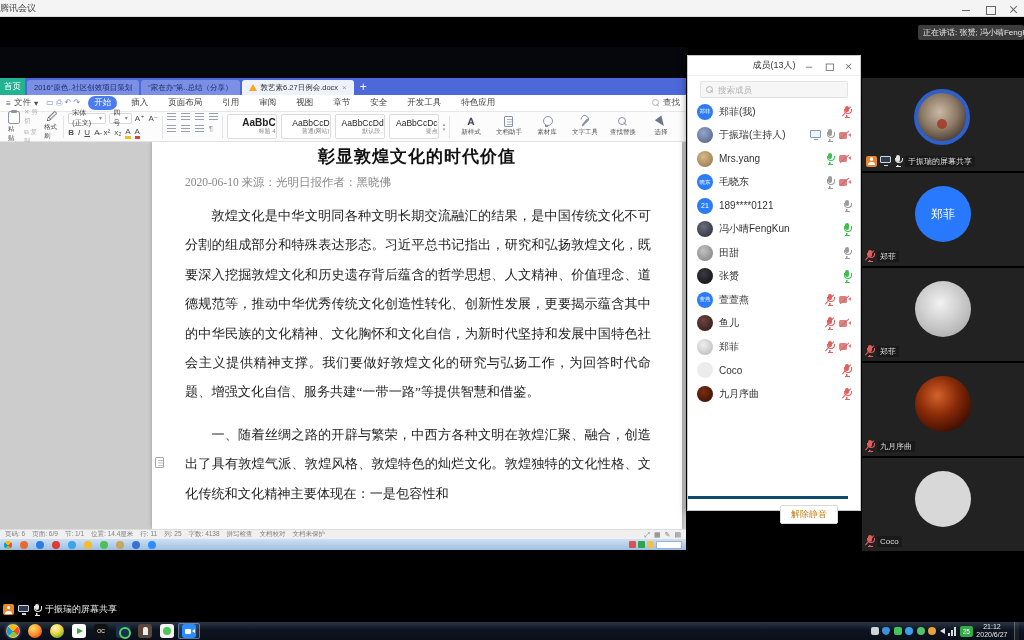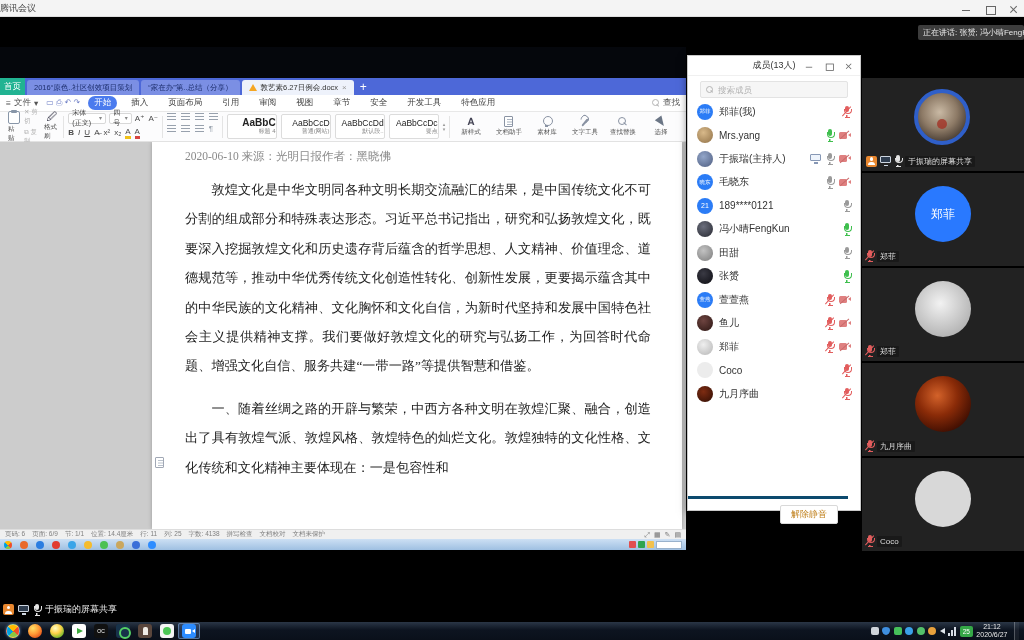--- a/index.html
+++ b/index.html
@@ -371,20 +371,21 @@
               </div>
             <div class="toolbtn">
                 <span class="cur"></span>
                 <span class="tlabel">选择</span>
               </div>
           </div>
         </div>
 
         <div class="docarea">
           <div class="page">
+            <div class="dtitle">彰显敦煌文化的时代价值</div>
             <div class="dby">2020-06-10 来源：光明日报作者：黑晓佛</div>
             <div class="dbody">
               <p>敦煌文化是中华文明同各种文明长期交流融汇的结果，是中国传统文化不可分割的组成部分和特殊表达形态。习近平总书记指出，研究和弘扬敦煌文化，既要深入挖掘敦煌文化和历史遗存背后蕴含的哲学思想、人文精神、价值理念、道德规范等，推动中华优秀传统文化创造性转化、创新性发展，更要揭示蕴含其中的中华民族的文化精神、文化胸怀和文化自信，为新时代坚持和发展中国特色社会主义提供精神支撑。我们要做好敦煌文化的研究与弘扬工作，为回答时代命题、增强文化自信、服务共建“一带一路”等提供智慧和借鉴。</p>
               <p>一、随着丝绸之路的开辟与繁荣，中西方各种文明在敦煌汇聚、融合，创造出了具有敦煌气派、敦煌风格、敦煌特色的灿烂文化。敦煌独特的文化性格、文化传统和文化精神主要体现在：一是包容性和</p>
             </div>
             <span class="pgi cmticon"></span>
           </div>
         </div>
 
         <div class="wstatus">
@@ -446,36 +447,36 @@
           <span class="mav ab">郑菲</span>
           <span class="mname">郑菲(我)</span>
           <span class="mics">
               <span class="icw">
                 <span class="mic mut"></span>
                 <span class="sl"></span>
               </span>
             </span>
         </div>
         <div class="mrow">
+          <span class="mav p1"></span>
+          <span class="mname">于振瑞(主持人)</span>
+          <span class="mics">
+              <span class="scrn"></span>
+              <span class="mic on"></span>
+              <span class="icw">
+                <span class="cam"></span>
+                <span class="sl2"></span>
+              </span>
+            </span>
+        </div>
+        <div class="mrow">
           <span class="mav p2"></span>
           <span class="mname">Mrs.yang</span>
           <span class="mics">
               <span class="mic act"></span>
-              <span class="icw">
-                <span class="cam"></span>
-                <span class="sl2"></span>
-              </span>
-            </span>
-        </div>
-        <div class="mrow">
-          <span class="mav p1"></span>
-          <span class="mname">于振瑞(主持人)</span>
-          <span class="mics">
-              <span class="scrn"></span>
-              <span class="mic on"></span>
               <span class="icw">
                 <span class="cam"></span>
                 <span class="sl2"></span>
               </span>
             </span>
         </div>
         <div class="mrow">
           <span class="mav ab">晓东</span>
           <span class="mname">毛晓东</span>
           <span class="mics">

